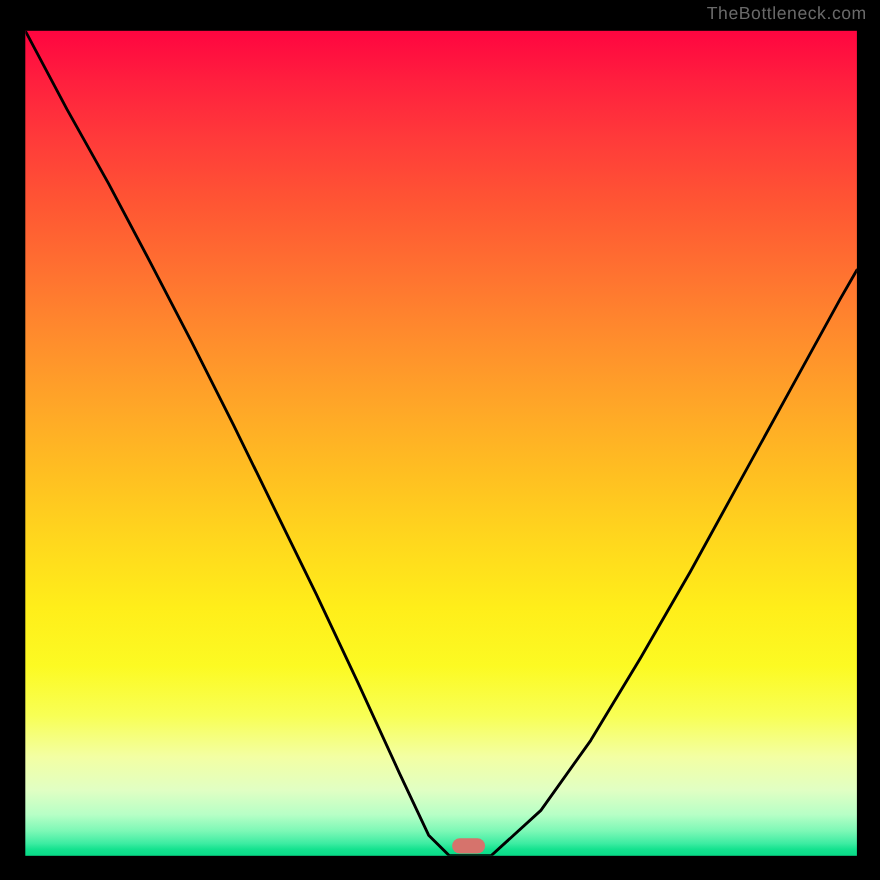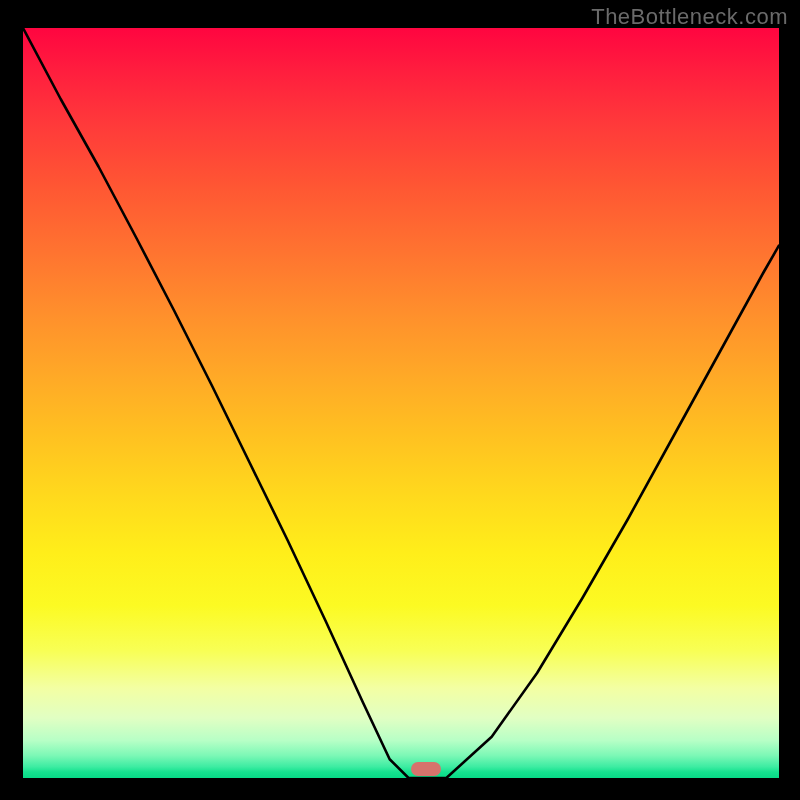--- a/index.html
+++ b/index.html
@@ -15,21 +15,21 @@
     position: relative;
     width: 800px;
     height: 800px;
     background: #000;
   }
   .watermark {
     position: absolute;
     top: 4px;
     right: 12px;
     color: #6a6a6a;
-    font-size: 22px;
+    font-size: 16px;
     font-weight: 500;
     letter-spacing: 0.5px;
     z-index: 10;
   }
   .plot-area {
     position: absolute;
     left: 23px;
     top: 28px;
     width: 756px;
     height: 750px;

